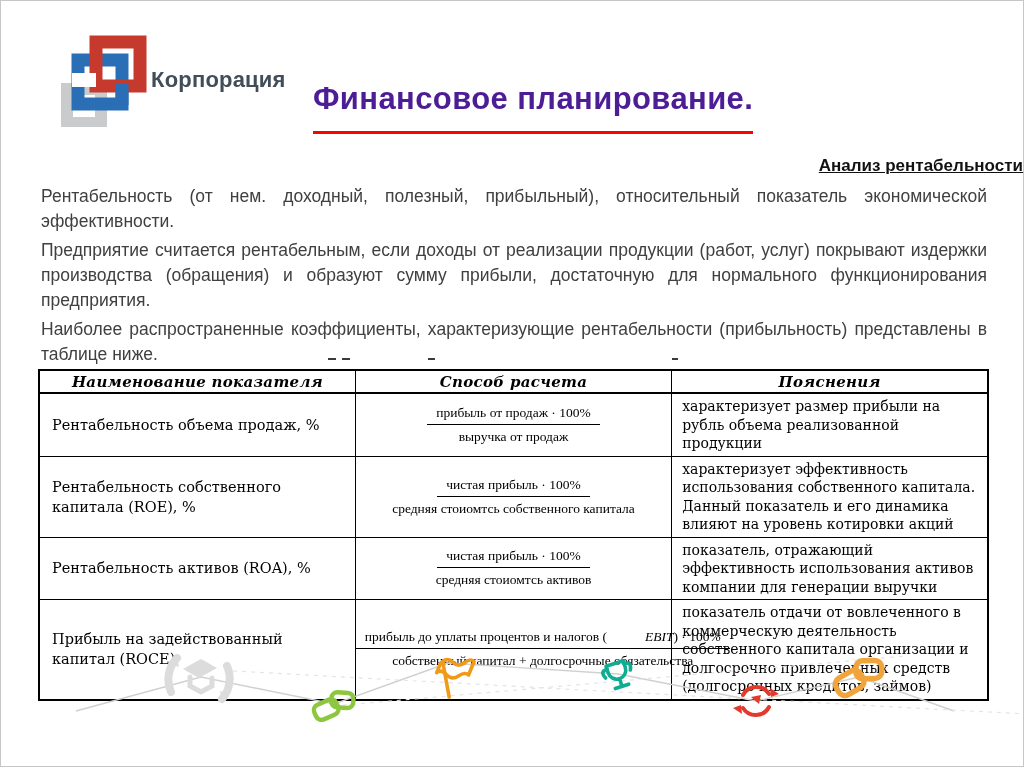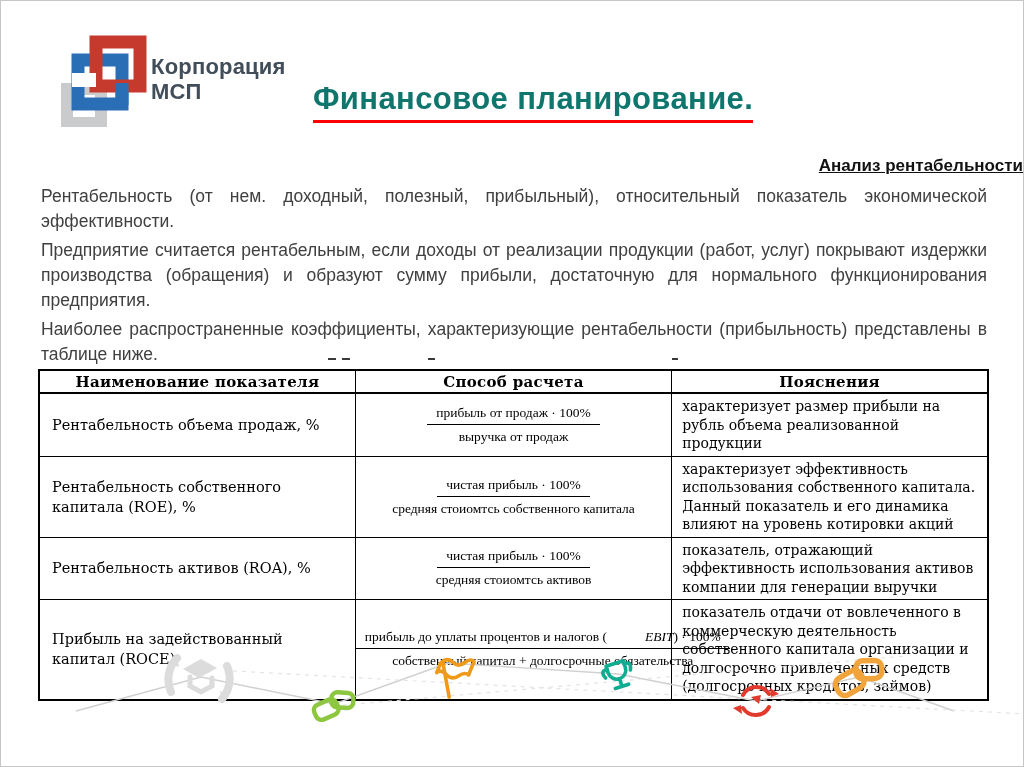--- a/index.html
+++ b/index.html
@@ -26,24 +26,24 @@
     color: #414d59;
     letter-spacing: 0.2px;
   }
 
   .page-title {
     position: absolute;
     left: 312px;
     top: 80px;
     font-size: 31px;
     font-weight: bold;
-    color: #0f766e;
+    color: #4c1d95;
     letter-spacing: 0.4px;
     border-bottom: 3px solid #fe0000;
-    padding-bottom: 3px;
+    padding-bottom: 14px;
   }
 
   
   .section-heading {
     position: absolute;
     top: 155px;
     left: 0;
     width: 100%;
     text-align: right;
     font-size: 17px;
@@ -80,20 +80,21 @@
   }
   table.ratios th, table.ratios td { border: 1px solid #000; }
   table.ratios { border: 2px solid #000; }
   table.ratios thead th {
     border-bottom: 2px solid #000;
     font-size: 15px;
     font-weight: bold;
     text-align: center;
     height: 23px;
     letter-spacing: 0.3px;
+    font-style: italic;
   }
   td.c1 { width: 256px; font-size: 14.5px; padding: 2px 8px 2px 12px; line-height: 20px; vertical-align: middle; }
   td.c2 { width: 385px; text-align: center; vertical-align: middle; font-size: 13.5px; font-family: Liberation Serif, serif; }
   td.c3 { width: 310px; font-size: 14px; line-height: 18.5px; padding: 3px 8px 3px 10px; vertical-align: middle; }
   tr.r1 td { height: 40px; }
   tr.r2 td { height: 74px; }
   tr.r3 td { height: 57px; }
   tr.r4 td { height: 93px; }
 
   .frac { display: inline-block; }
@@ -118,21 +119,20 @@
   <div class="logo-wrap">
     <svg class="logo-mark" viewBox="0 0 88 96">
       <rect x="8" y="58" width="34" height="34" fill="none" stroke="#c9cbcd" stroke-width="12"></rect>
       <rect x="19" y="29" width="44" height="44" fill="none" stroke="#2a6fb5" stroke-width="13"></rect>
       <rect x="37" y="11" width="44" height="44" fill="none" stroke="#c63a2d" stroke-width="13"></rect>
       <line x1="63" y1="52" x2="63" y2="74" stroke="#2a6fb5" stroke-width="13"></line>
       <rect x="13" y="42" width="24" height="14" fill="#ffffff"></rect>
     </svg>
     <div class="logo-text">
       <div>Корпорация</div>
-      <div>МСП</div>
     </div>
   </div>
 
   <div class="page-title">Финансовое планирование.</div>
 
   <div class="section-heading">Анализ рентабельности</div>
 
   <div class="paragraphs">
     <p>Рентабельность (от нем. доходный, полезный, прибыльный), относительный показатель экономической эффективности.</p>
     <p>Предприятие считается рентабельным, если доходы от реализации продукции (работ, услуг) покрывают издержки производства (обращения) и образуют сумму прибыли, достаточную для нормального функционирования предприятия.</p>

